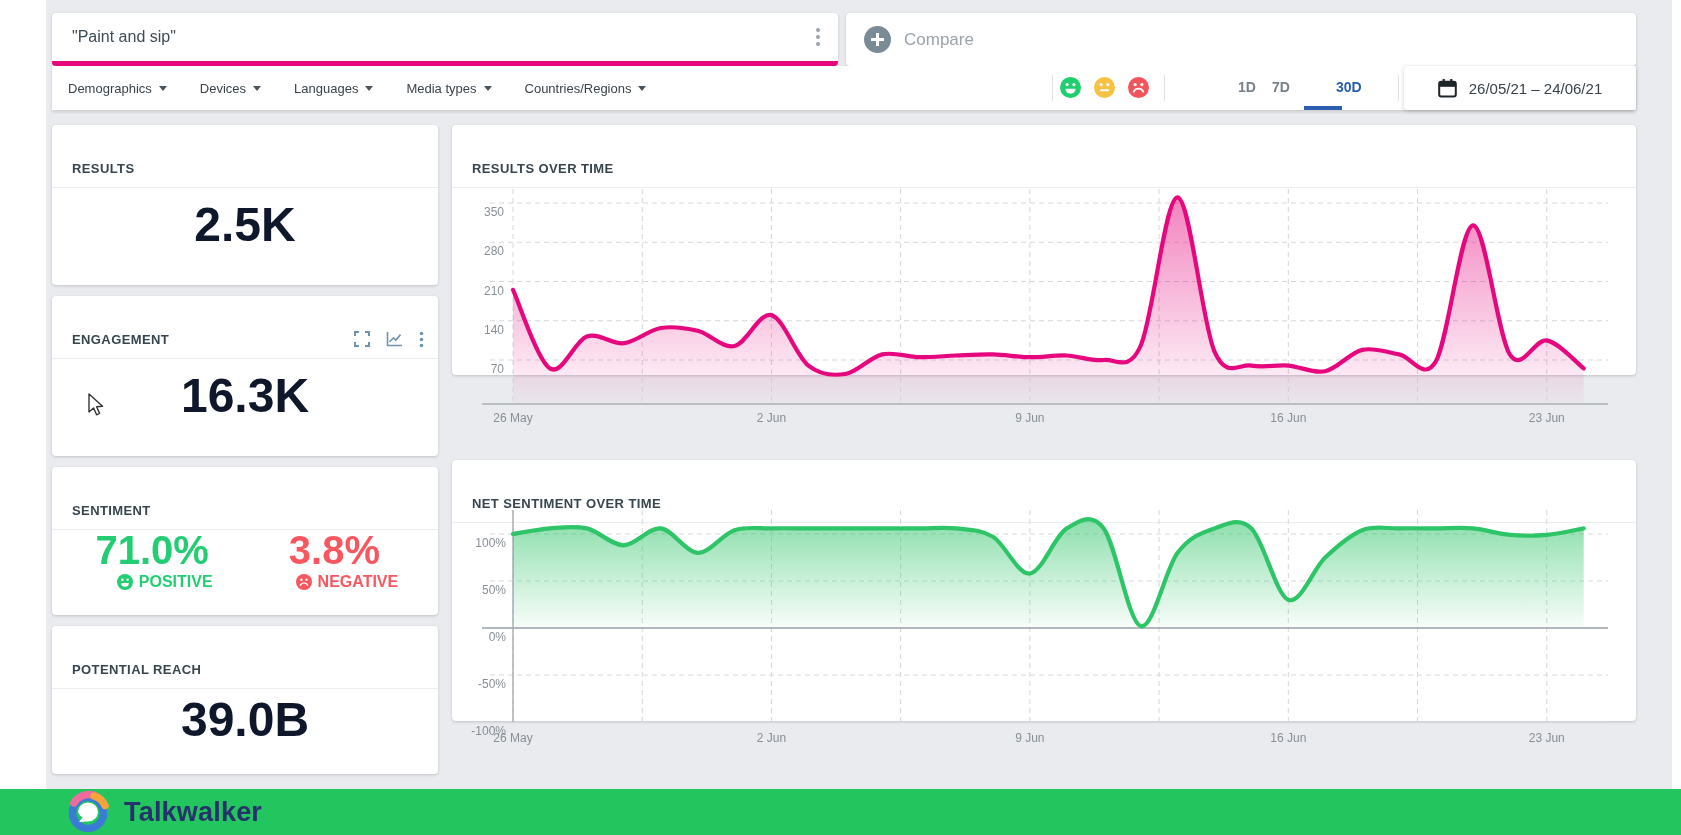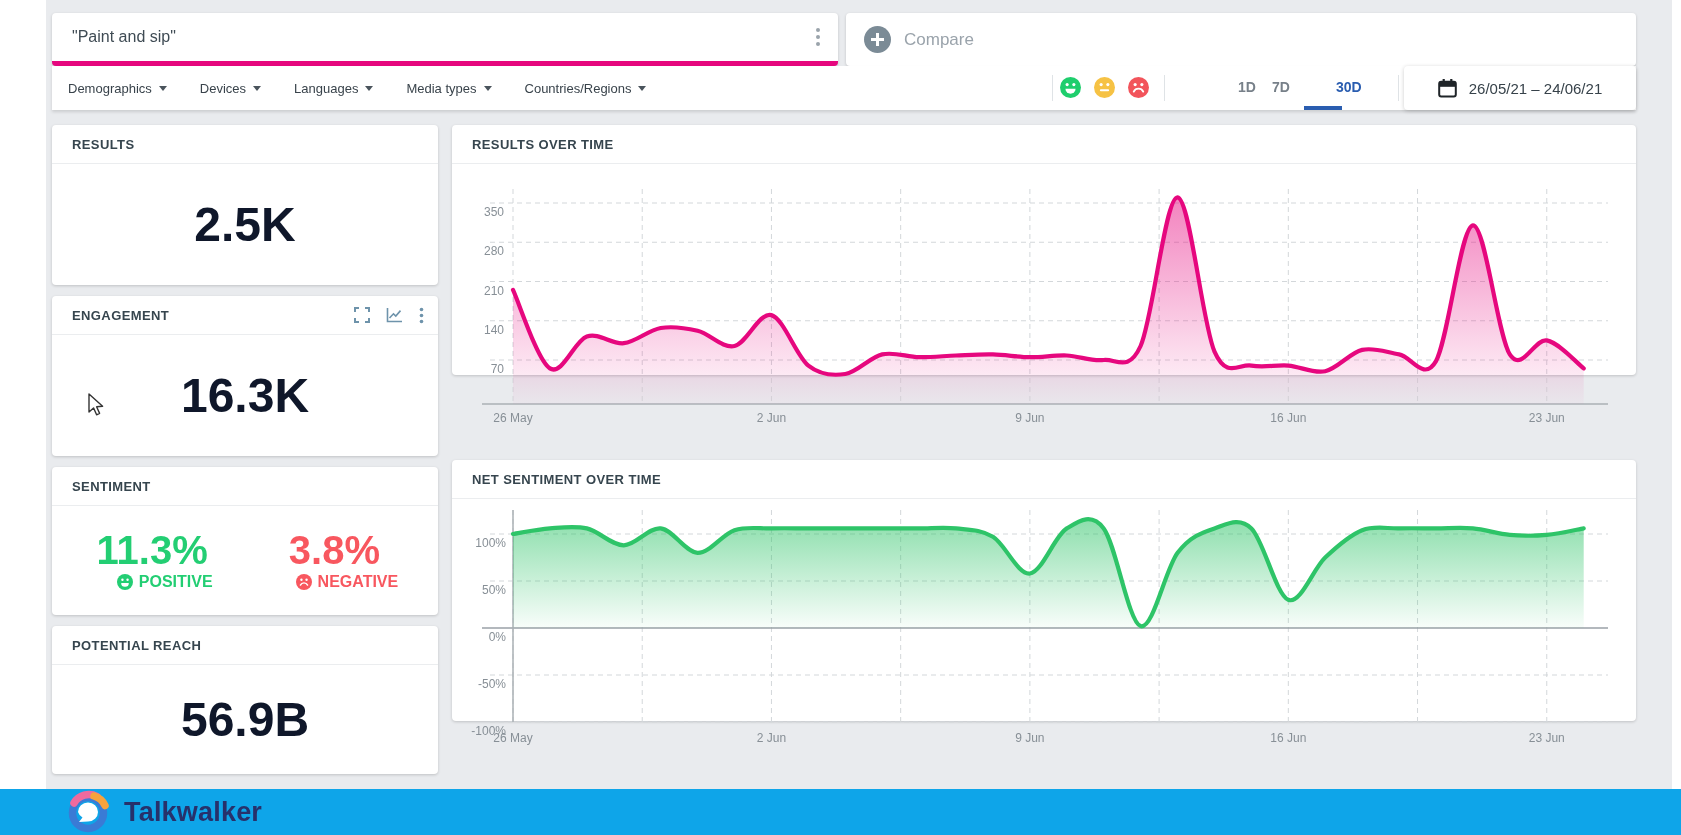--- a/index.html
+++ b/index.html
@@ -32,41 +32,41 @@
   .tb-div{position:absolute;top:9px;width:1px;height:26px;background:#dfe3e6;}
   .emoji-btn{position:absolute;top:11px;cursor:pointer;}
   .time-opt{position:absolute;top:13px;font-size:14px;font-weight:bold;color:#778089;cursor:pointer;}
   .time-opt.sel{color:#2a5db0;}
   .time-underline{position:absolute;left:1252px;top:40px;width:38px;height:4px;background:#2a5db0;}
   .date-card{position:absolute;left:1352px;top:0;width:232px;height:44px;background:#fff;border-radius:4px;
              box-shadow:0 1px 4px rgba(0,0,0,.2);display:flex;align-items:center;justify-content:center;gap:12px;cursor:pointer;}
   .date-label{font-size:15px;color:#37424a;}
 
   
-  .card-head{height:38px;border-bottom:1px solid #ebedef;display:flex;align-items:center;}
+  .card-head{height:38px;border-bottom:1px solid #ebedef;display:flex;align-items:center;margin-top:24px;}
   .card-title{margin-left:20px;font-size:13px;font-weight:bold;letter-spacing:.4px;color:#36454e;}
   .head-icons{margin-left:auto;margin-right:14px;display:flex;align-items:center;gap:16px;}
   .head-icons svg{cursor:pointer;}
   .kpi-body{position:absolute;left:0;top:38px;right:0;bottom:0;display:flex;align-items:center;justify-content:center;}
   .kpi-value{font-size:48px;font-weight:bold;color:#0f172a;}
   .senti-body{position:absolute;left:0;top:38px;right:0;bottom:0;display:flex;align-items:center;justify-content:center;gap:58px;}
   .senti-col{display:flex;flex-direction:column;align-items:center;}
   .senti-val{font-size:40px;font-weight:bold;line-height:1.05;}
   .senti-val.pos{color:#23ce73;}
   .senti-val.neg{color:#f8575f;}
   .senti-lab{display:flex;align-items:center;gap:6px;font-size:16px;font-weight:bold;margin-top:2px;padding-left:25px;}
   .senti-lab.pos{color:#23ce73;}
   .senti-lab.neg{color:#f8575f;}
 
   
   .chart-svg{position:absolute;left:30px;overflow:visible;}
   svg text{font-family:"Liberation Sans",sans-serif;}
 
   
-  .bottom-bar{position:absolute;left:0;top:789px;width:1681px;height:46px;background:#0ea5e9;display:flex;align-items:center;}
+  .bottom-bar{position:absolute;left:0;top:789px;width:1681px;height:46px;background:#22c55e;display:flex;align-items:center;}
   .logo-wrap{display:flex;align-items:center;margin-left:64px;gap:12px;}
   .logo-text{font-size:27px;font-weight:bold;color:#27316b;letter-spacing:.2px;}
 
   .cursor{position:absolute;left:88px;top:393px;}
 </style>
 </head>
 <body>
 
 <div class="stage">
   <div class="gray-panel"></div>
@@ -187,21 +187,21 @@
         <span class="kpi-value">16.3K</span>
       </div>
   </div>
 
   <div class="card" style="left:52px;top:467px;width:386px;height:148px;">
     <div class="card-head">
         <span class="card-title">SENTIMENT</span>
       </div>
     <div class="senti-body">
       <div class="senti-col">
-        <span class="senti-val pos">11.3%</span>
+        <span class="senti-val pos">71.0%</span>
         <span class="senti-lab pos">
           <svg width="16" height="16" viewBox="0 0 20 20">
               <circle cx="10" cy="10" r="10" fill="#23ce73"></circle>
               <circle cx="6.8" cy="7.2" r="1.5" fill="#fff"></circle>
               <circle cx="13.2" cy="7.2" r="1.5" fill="#fff"></circle>
               <path d="M5.2 11.2 A4.8 4.8 0 0 0 14.8 11.2 Z" fill="#fff"></path>
             </svg>
           <span>POSITIVE</span>
         </span>
       </div>
@@ -218,21 +218,21 @@
         </span>
       </div>
     </div>
   </div>
 
   <div class="card" style="left:52px;top:626px;width:386px;height:148px;">
     <div class="card-head">
         <span class="card-title">POTENTIAL REACH</span>
       </div>
     <div class="kpi-body">
-        <span class="kpi-value">56.9B</span>
+        <span class="kpi-value">39.0B</span>
       </div>
   </div>
 
   <div class="card" style="left:452px;top:125px;width:1184px;height:250px;">
     <div class="card-head">
         <span class="card-title">RESULTS OVER TIME</span>
       </div>
     <svg id="chart1" class="chart-svg" style="top:58px;" width="1130" height="246" viewBox="0 0 1130 246">
       <defs>
         <linearGradient id="gpink" x1="0" y1="0" x2="0" y2="1">

